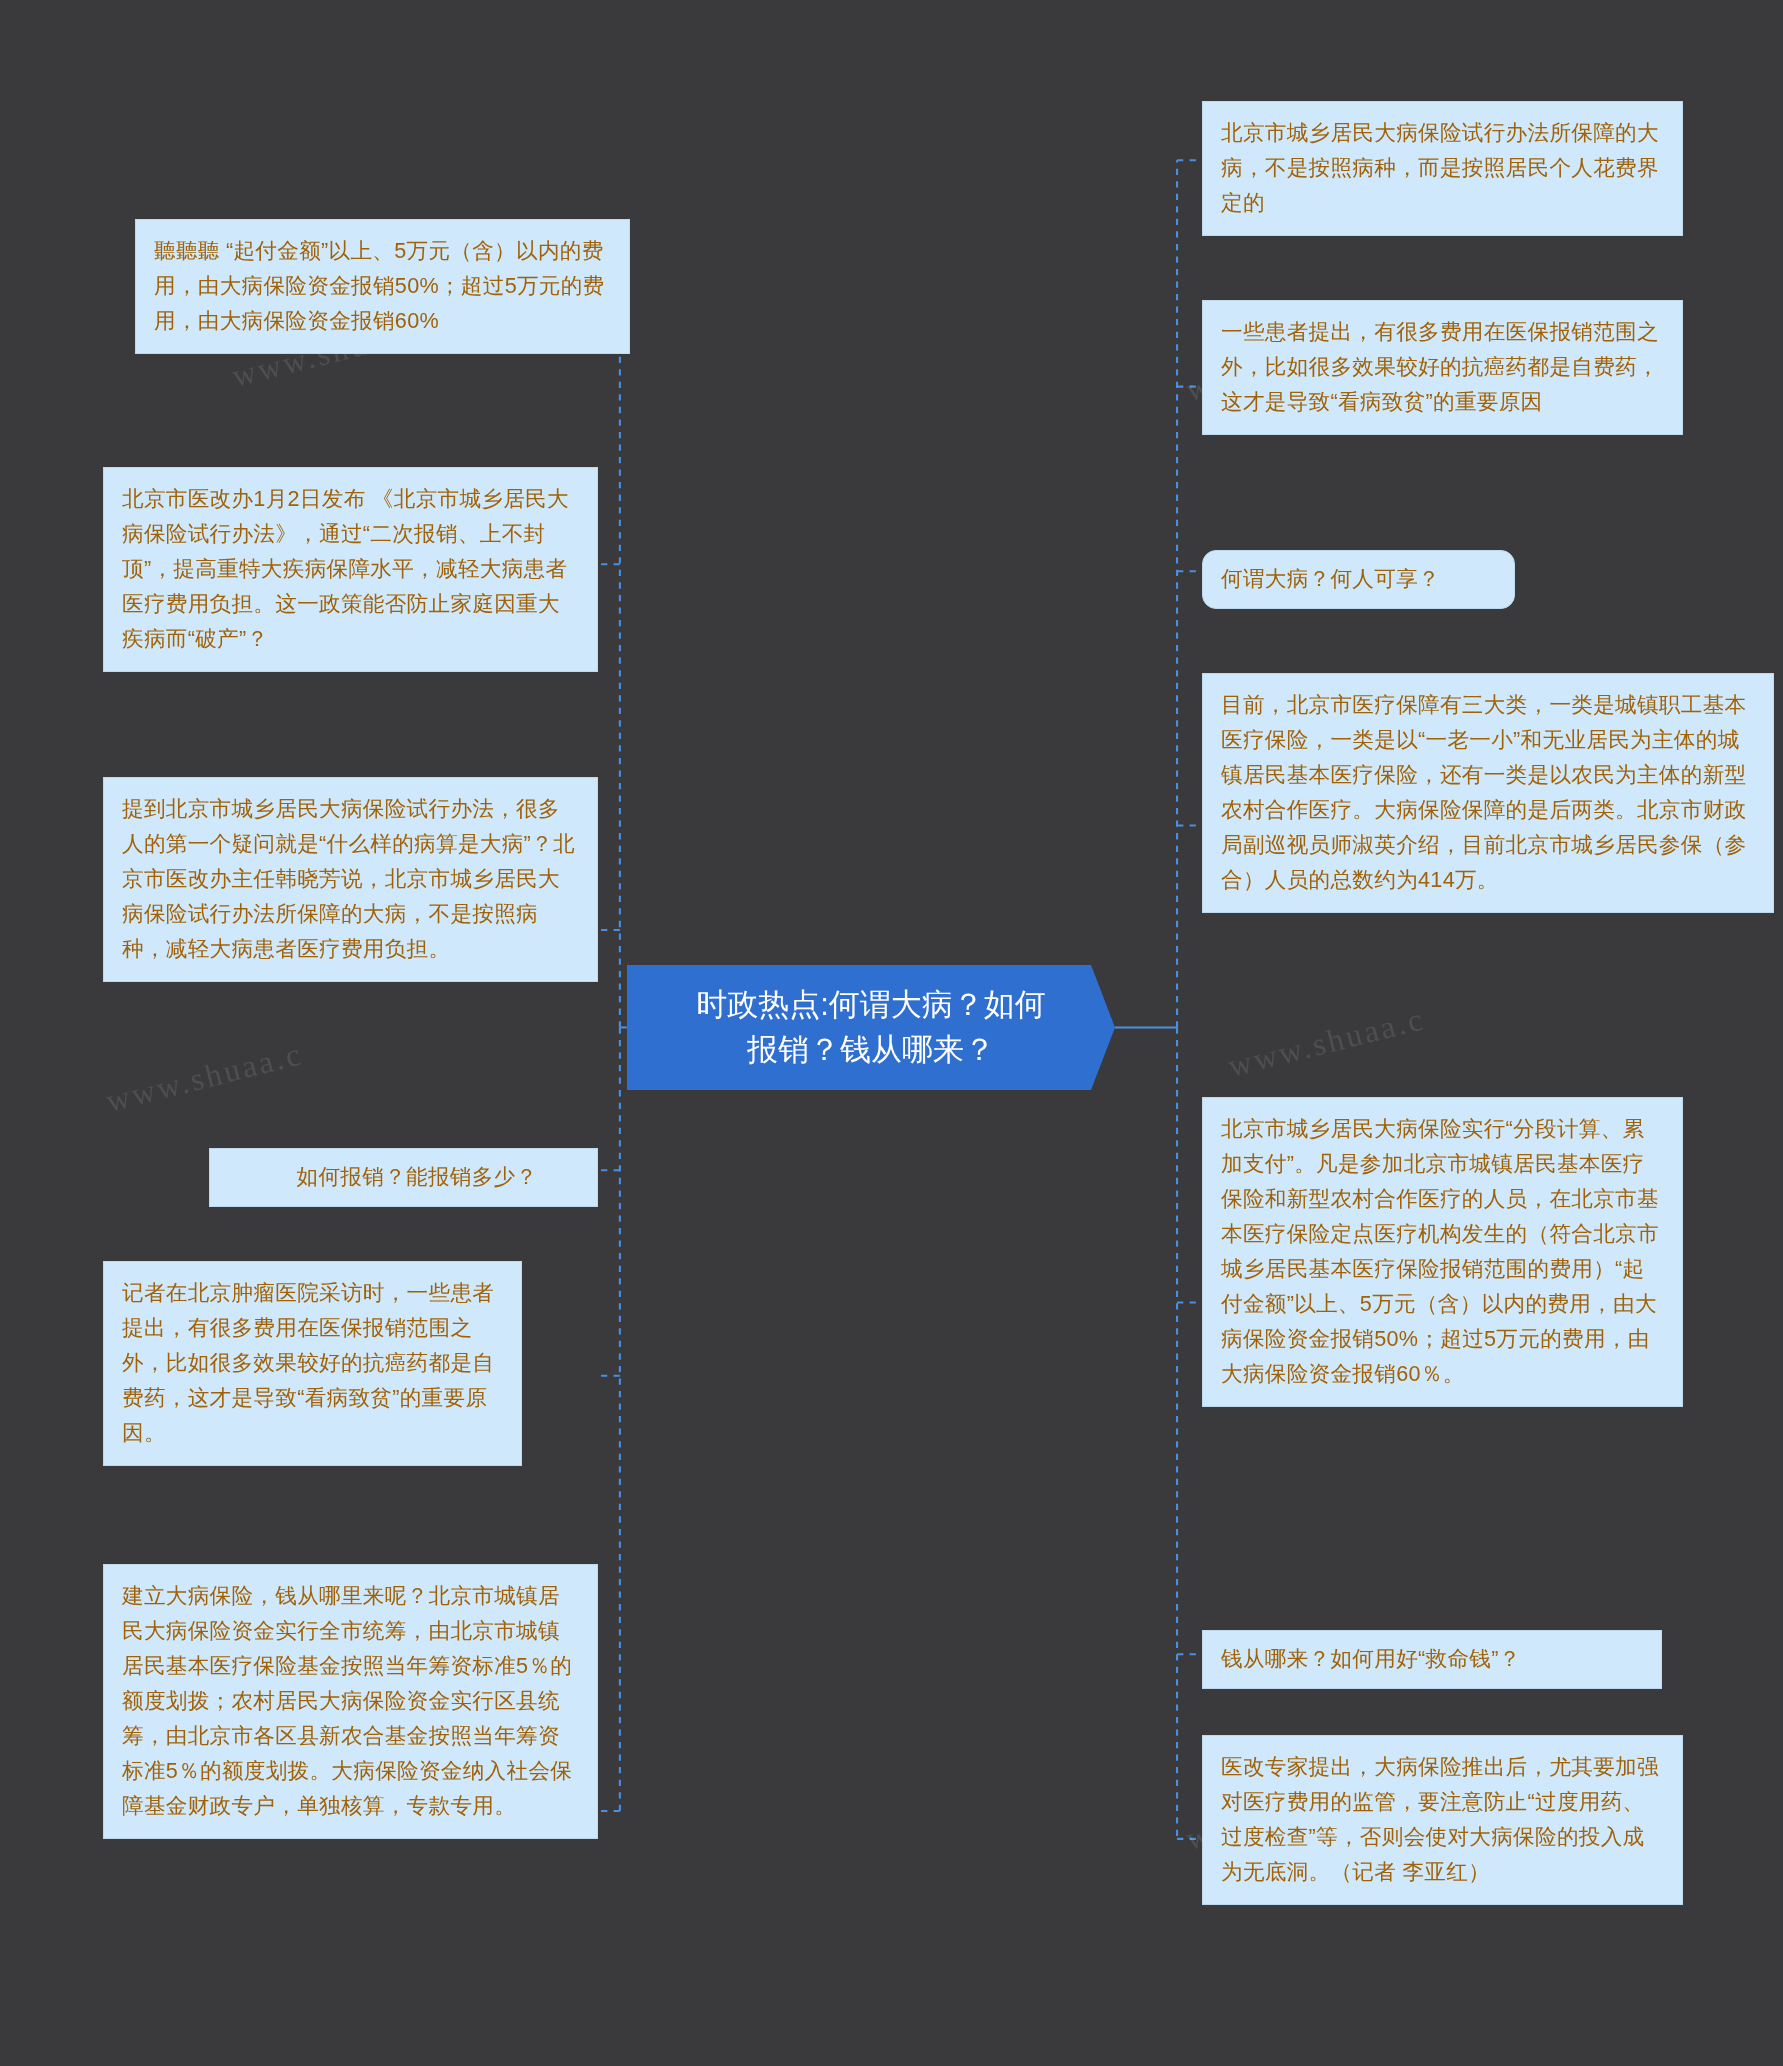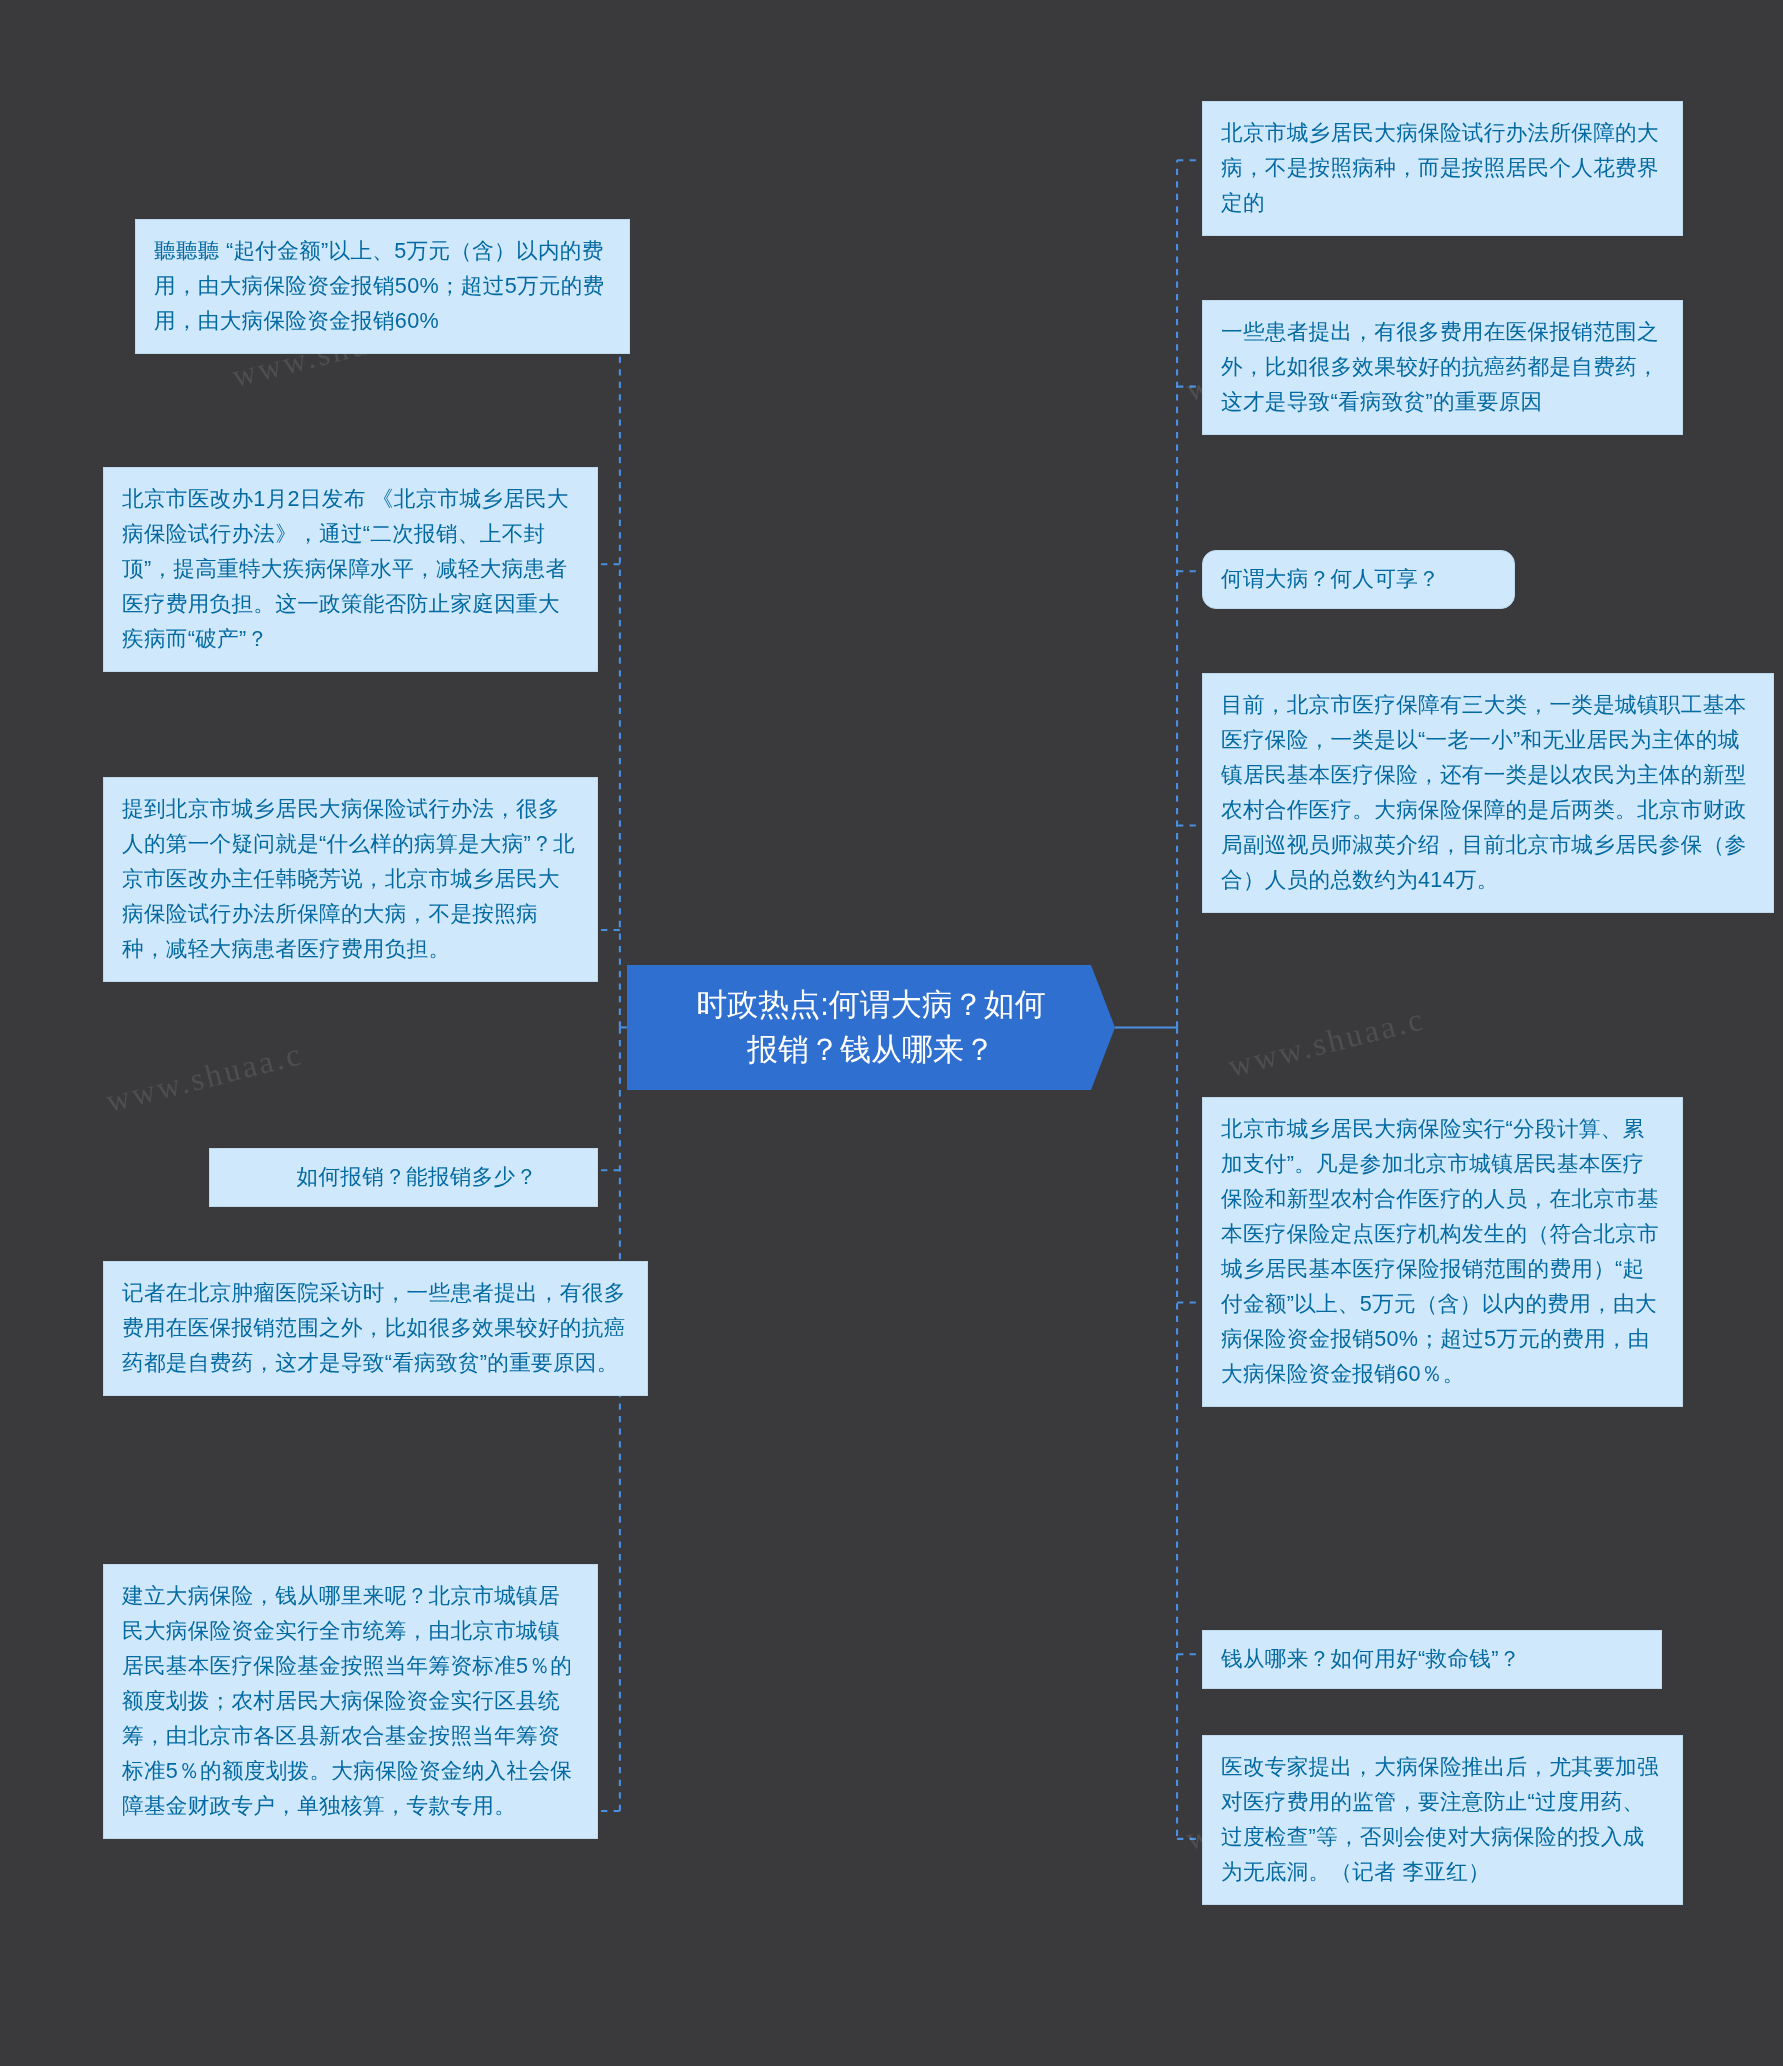--- a/index.html
+++ b/index.html
@@ -46,21 +46,21 @@
     clip-path: polygon(0 0, calc(100% - 24px) 0, 100% 50%, calc(100% - 24px) 100%, 0 100%);
   }
   .center-node .ctext {
     display: block;
     white-space: pre-line;
   }
   
   .node {
     position: absolute;
     background: #cfe8fb;
-    color: #0369a1;
+    color: #a16207;
     border: 0.7px solid #bcd9ef;
     box-sizing: border-box;
     font-size: 21.6px;
     line-height: 1.62;
     padding: 14px 18px;
     letter-spacing: 0.3px;
   }
   .node.small {
     padding: 11px 18px;
   }
@@ -120,21 +120,21 @@
   <div class="watermark" style="left:1184px; top:1797px;">www.shuaa.c</div>
 
   <div class="node" style="left:103px; top:219px; width:495px;margin-left:32px;">聽聽聽 “起付金额”以上、5万元（含）以内的费用，由大病保险资金报销50%；超过5万元的费用，由大病保险资金报销60%</div>
 
   <div class="node" style="left:103px; top:467px; width:495px;">北京市医改办1月2日发布 《北京市城乡居民大病保险试行办法》，通过“二次报销、上不封顶”，提高重特大疾病保障水平，减轻大病患者医疗费用负担。这一政策能否防止家庭因重大疾病而“破产”？</div>
 
   <div class="node" style="left:103px; top:777px; width:495px;">提到北京市城乡居民大病保险试行办法，很多人的第一个疑问就是“什么样的病算是大病”？北京市医改办主任韩晓芳说，北京市城乡居民大病保险试行办法所保障的大病，不是按照病种，减轻大病患者医疗费用负担。</div>
 
   <div class="node small center-text" style="left:209px; top:1148px; width:389px;padding-left:45px;">如何报销？能报销多少？</div>
 
-  <div class="node" style="left:103px; top:1261px; width:545px;">记者在北京肿瘤医院采访时，一些患者提出，有很多费用在医保报销范围之外，比如很多效果较好的抗癌药都是自费药，这才是导致“看病致贫”的重要原因。</div>
+  <div class="node" style="left:103px; top:1261px; width:419px;">记者在北京肿瘤医院采访时，一些患者提出，有很多费用在医保报销范围之外，比如很多效果较好的抗癌药都是自费药，这才是导致“看病致贫”的重要原因。</div>
 
   <div class="node" style="left:103px; top:1564px; width:495px;">建立大病保险，钱从哪里来呢？北京市城镇居民大病保险资金实行全市统筹，由北京市城镇居民基本医疗保险基金按照当年筹资标准5％的额度划拨；农村居民大病保险资金实行区县统筹，由北京市各区县新农合基金按照当年筹资标准5％的额度划拨。大病保险资金纳入社会保障基金财政专户，单独核算，专款专用。</div>
 
   <div class="center-node">
     <span class="ctext">时政热点:何谓大病？如何
 报销？钱从哪来？</span>
   </div>
 
   <div class="node" style="left:1202px; top:101px; width:481px;">北京市城乡居民大病保险试行办法所保障的大病，不是按照病种，而是按照居民个人花费界定的</div>
 

